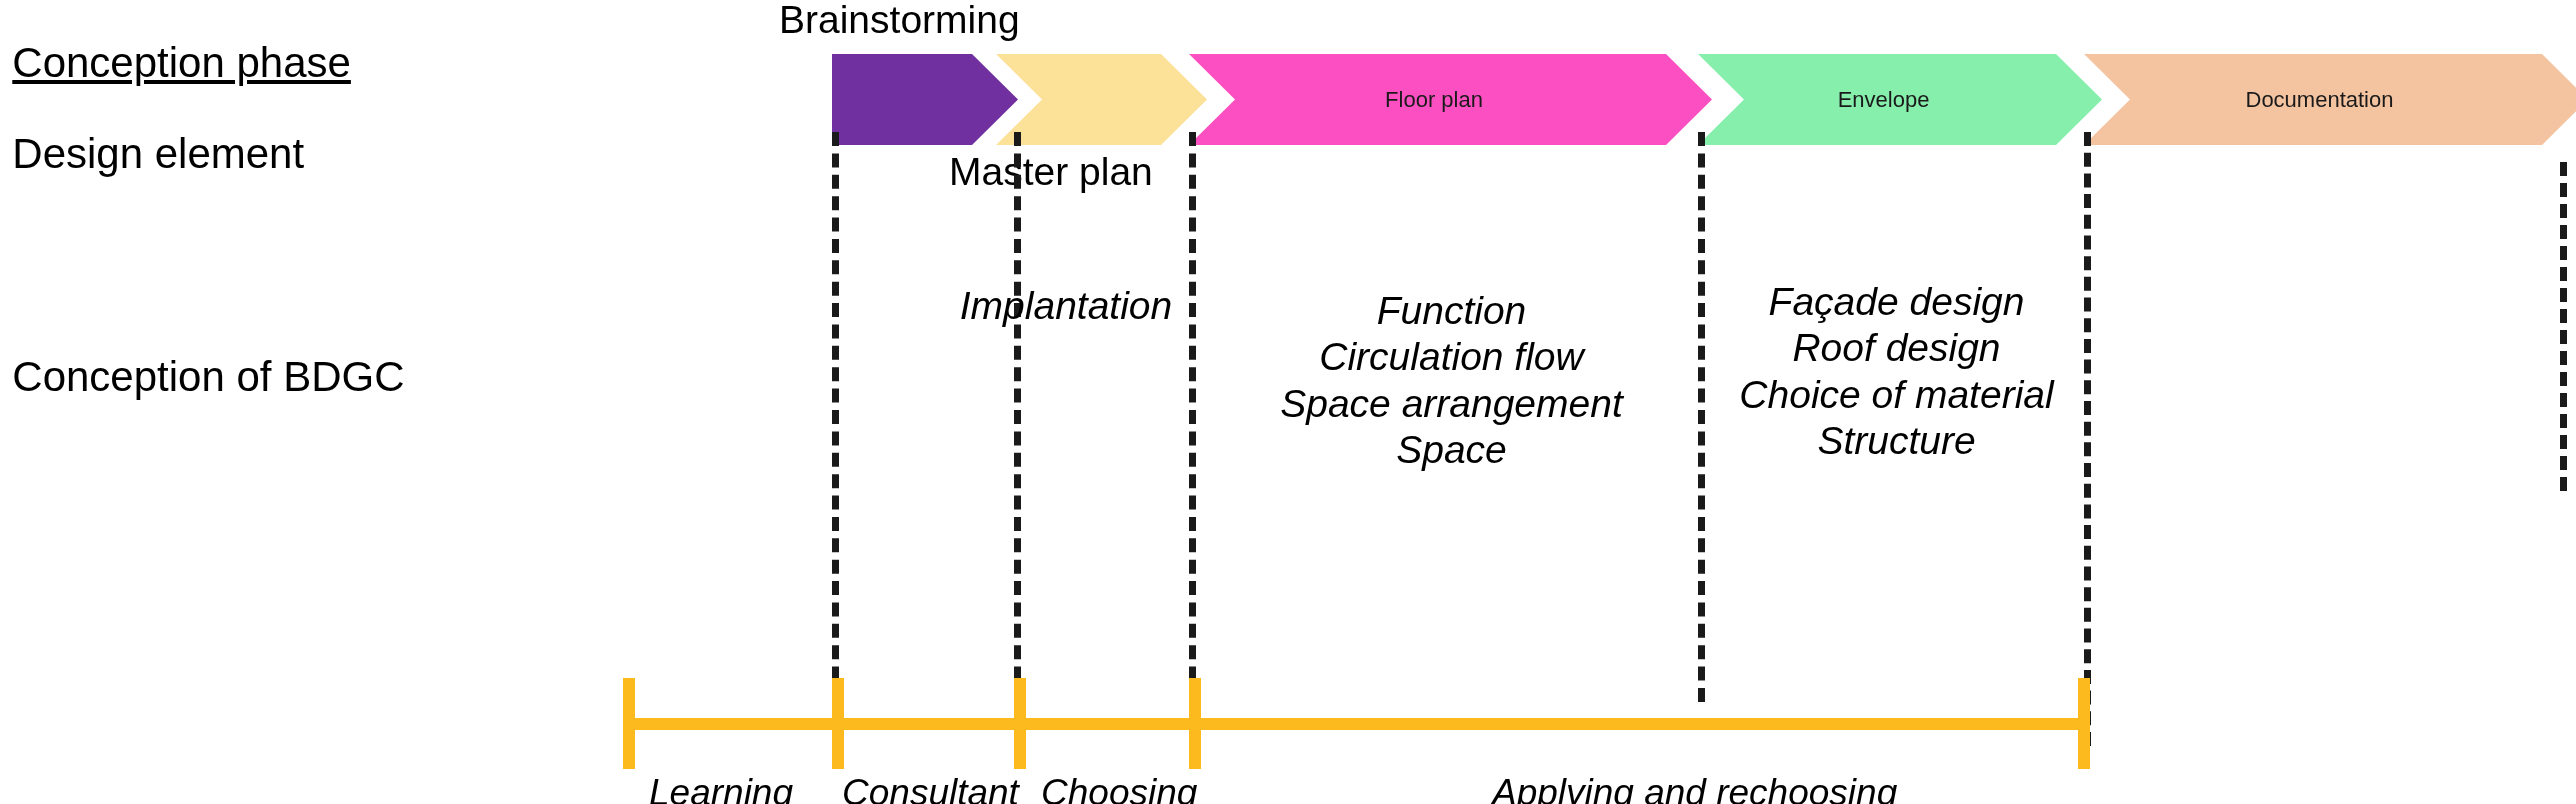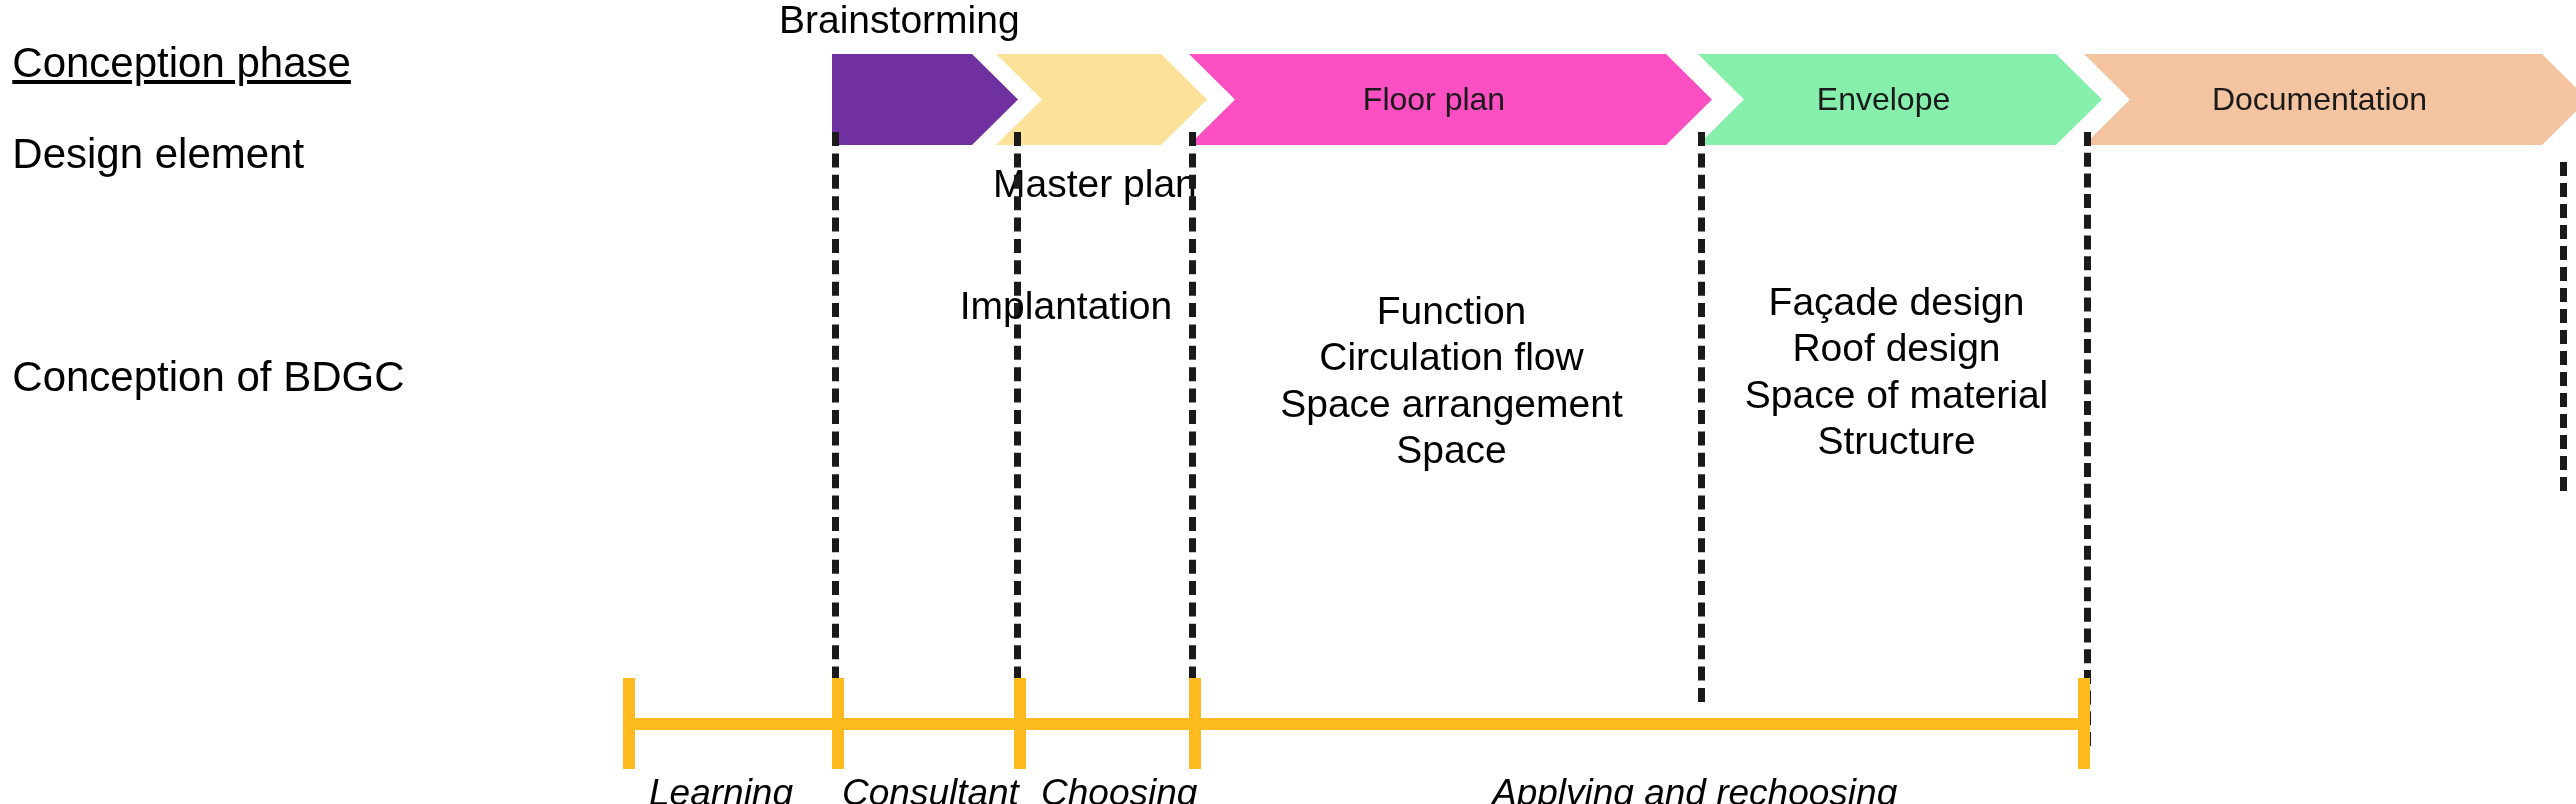--- a/index.html
+++ b/index.html
@@ -8,32 +8,32 @@
   #stage{position:absolute;left:0;top:0;width:2576px;height:805px;}
 
   .row-label{position:absolute;font-size:42px;line-height:1.05;color:#000;white-space:nowrap;}
   #label-conception{left:12.3px;top:41px;text-decoration:underline;}
   #label-design{left:12.3px;top:132px;}
   #label-integration{left:12.3px;top:355px;}
 
   
   #arrow-band{position:absolute;left:0;top:54px;width:2576px;height:91px;}
   .chev{position:absolute;top:0;height:91px;display:flex;align-items:center;justify-content:center;}
-  .chev .chev-label{position:relative;z-index:2;font-size:32px;color:#1a1a1a;white-space:nowrap;
+  .chev .chev-label{position:relative;z-index:2;font-size:22px;color:#1a1a1a;white-space:nowrap;
                     pointer-events:none;text-align:left;}
   .chev.lbl-left .chev-label{margin-right:33px;}
 
   
   .dash-v{position:absolute;width:0;border-left:7px dashed #1a1a1a;}
 
   
   .callout{position:absolute;font-size:39px;white-space:nowrap;color:#000;}
 
   
-  .de-group{position:absolute;text-align:center;font-size:39px;line-height:1.19;color:#000;}
+  .de-group{position:absolute;text-align:center;font-style:italic;font-size:39px;line-height:1.19;color:#000;}
 
   
   #timeline{position:absolute;left:623px;top:718px;height:12.3px;background:#FCBA1E;}
   .tick{position:absolute;width:12.3px;background:#FCBA1E;top:678px;height:91px;}
   .tl-label{position:absolute;font-size:37px;font-style:italic;white-space:nowrap;color:#000;}
 </style>
 </head>
 <body>
 
 <div id="stage">
@@ -64,21 +64,21 @@
       <span class="chev-label">Envelope</span>
     </div>
 
     <div class="chev lbl-left" id="chev-4" style="left:2084px;width:504px;background:#F4C3A0;
                 clip-path:polygon(0 0, calc(100% - 46px) 0, 100% 50%, calc(100% - 46px) 100%, 0 100%, 46px 50%);">
       <span class="chev-label">Documentation</span>
     </div>
   </div>
 
   <div class="callout" id="callout-brainstorming" style="left:779px;top:-1.8px;">Brainstorming</div>
-  <div class="callout" id="callout-masterplan" style="left:949px;top:162px;margin-left:44px;">Master plan</div>
+  <div class="callout" id="callout-masterplan" style="left:949px;top:150px;">Master plan</div>
 
   <div class="dash-v" style="left:832px;top:132px;height:570px;"></div>
   <div class="dash-v" style="left:1014px;top:132px;height:570px;"></div>
   <div class="dash-v" style="left:1189px;top:132px;height:570px;"></div>
   <div class="dash-v" style="left:1698px;top:132px;height:570px;"></div>
   <div class="dash-v" style="left:2084px;top:132px;height:614px;"></div>
   <div class="dash-v" style="left:2560px;top:162px;height:329px;"></div>
 
   <div class="de-group" id="de-0" style="left:943px;top:283px;width:246px;">
     <div>Implantation</div>
@@ -87,21 +87,21 @@
   <div class="de-group" id="de-1" style="left:1228px;top:288px;width:447px;">
     <div>Function</div>
     <div>Circulation flow</div>
     <div>Space arrangement</div>
     <div>Space</div>
   </div>
 
   <div class="de-group" id="de-2" style="left:1721px;top:279px;width:351px;">
     <div>Façade design</div>
     <div>Roof design</div>
-    <div>Space of material</div>
+    <div>Choice of material</div>
     <div>Structure</div>
   </div>
 
   <div id="timeline" style="width:1467px;"></div>
 
   <div class="tick" style="left:623px;"></div>
   <div class="tick" style="left:832px;"></div>
   <div class="tick" style="left:1014px;"></div>
   <div class="tick" style="left:1189px;"></div>
   <div class="tick" style="left:2078px;"></div>

